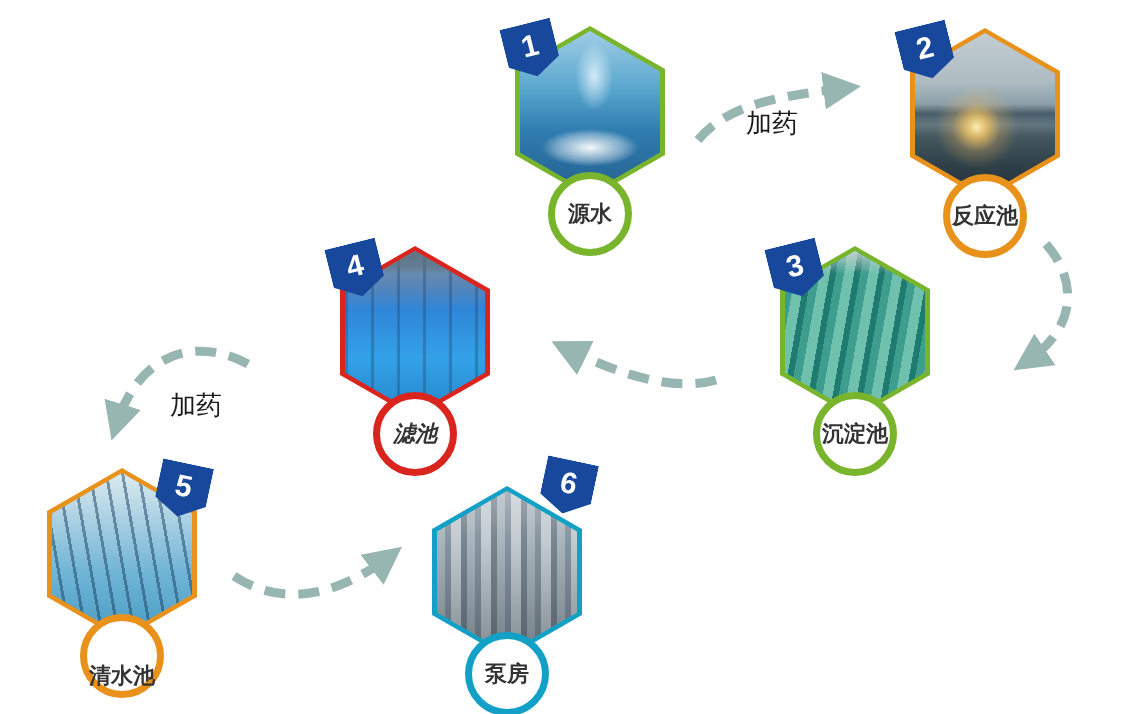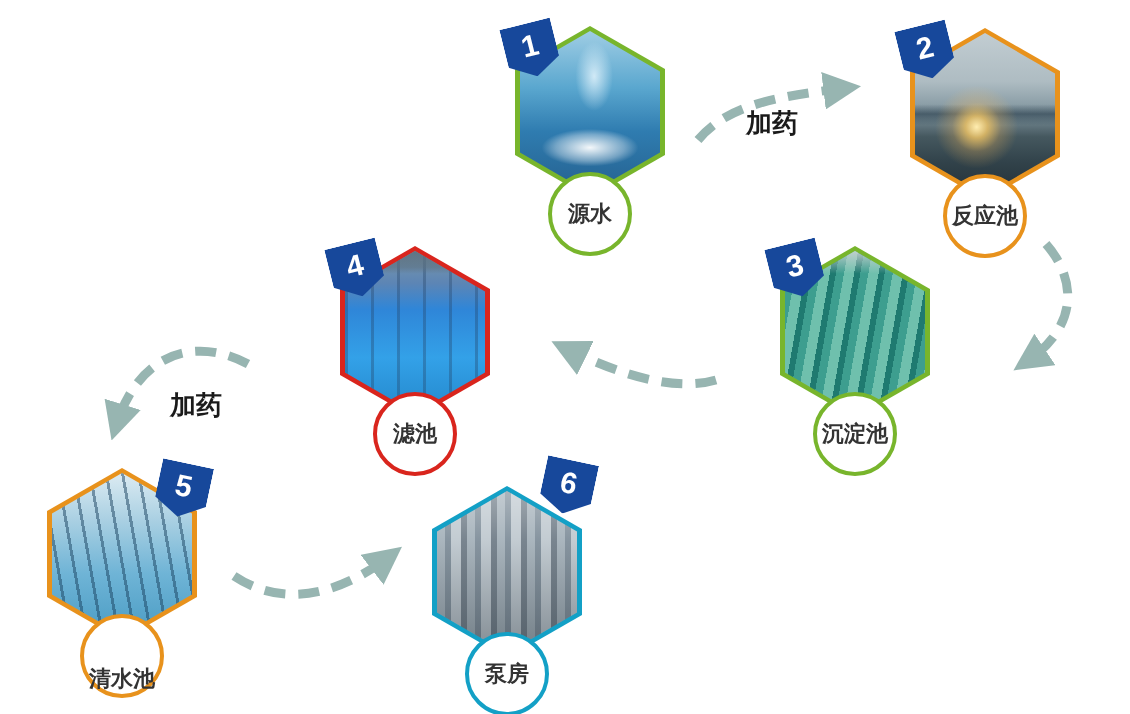--- a/index.html
+++ b/index.html
@@ -25,26 +25,26 @@
     display:flex;align-items:center;justify-content:center;
     color:#fff;font-weight:bold;font-size:30px;
     padding-bottom:8px;box-sizing:border-box;
     transform:rotate(-14deg);
   }
   .badge-left{left:-10px;top:-3px;}
   .badge-right{right:-12px;transform:rotate(12deg);}
   .label-circle{
     position:absolute;left:50%;transform:translateX(-50%);top:146px;
     width:84px;height:84px;box-sizing:border-box;border-radius:50%;
-    background:#fff;border:4px solid #84cc16;z-index:5;
+    background:#fff;border:7px solid #84cc16;z-index:5;
     display:flex;align-items:center;justify-content:center;
     font-size:22px;font-weight:bold;color:#333;white-space:nowrap;
   }
   .edge-label{
-    position:absolute;font-size:26px;font-weight:700;color:#1a1a1a;z-index:6;
+    position:absolute;font-size:26px;font-weight:400;color:#1a1a1a;z-index:6;
   }
   
   .n1{left:515px;top:26px;}
   .n2{left:910px;top:28px;}
   .n3{left:780px;top:246px;}
   .n4{left:340px;top:246px;}
   .n5{left:47px;top:468px;}
   .n6{left:432px;top:486px;}
   .n5 .badge{top:-5px;}
   .n6 .badge{top:-26px;}
@@ -134,21 +134,21 @@
   </div>
 
   <div class="node n4">
     <div class="hex">
       <div class="hex-border" style="background: rgb(217, 37, 29);"></div>
       <div class="hex-photo photo-4"></div>
     </div>
     <div class="badge badge-left" style="background: rgb(23, 72, 155);">
       <span>4</span>
     </div>
-    <div class="label-circle" style="border-color: rgb(217, 37, 29);">
+    <div class="label-circle" style="border-color: rgb(217, 37, 29); font-style: italic;">
       <span>滤池</span>
     </div>
   </div>
 
   <div class="node n5">
     <div class="hex">
       <div class="hex-border" style="background: rgb(232, 146, 28);"></div>
       <div class="hex-photo photo-5"></div>
     </div>
     <div class="badge badge-right" style="background: rgb(23, 72, 155);">

